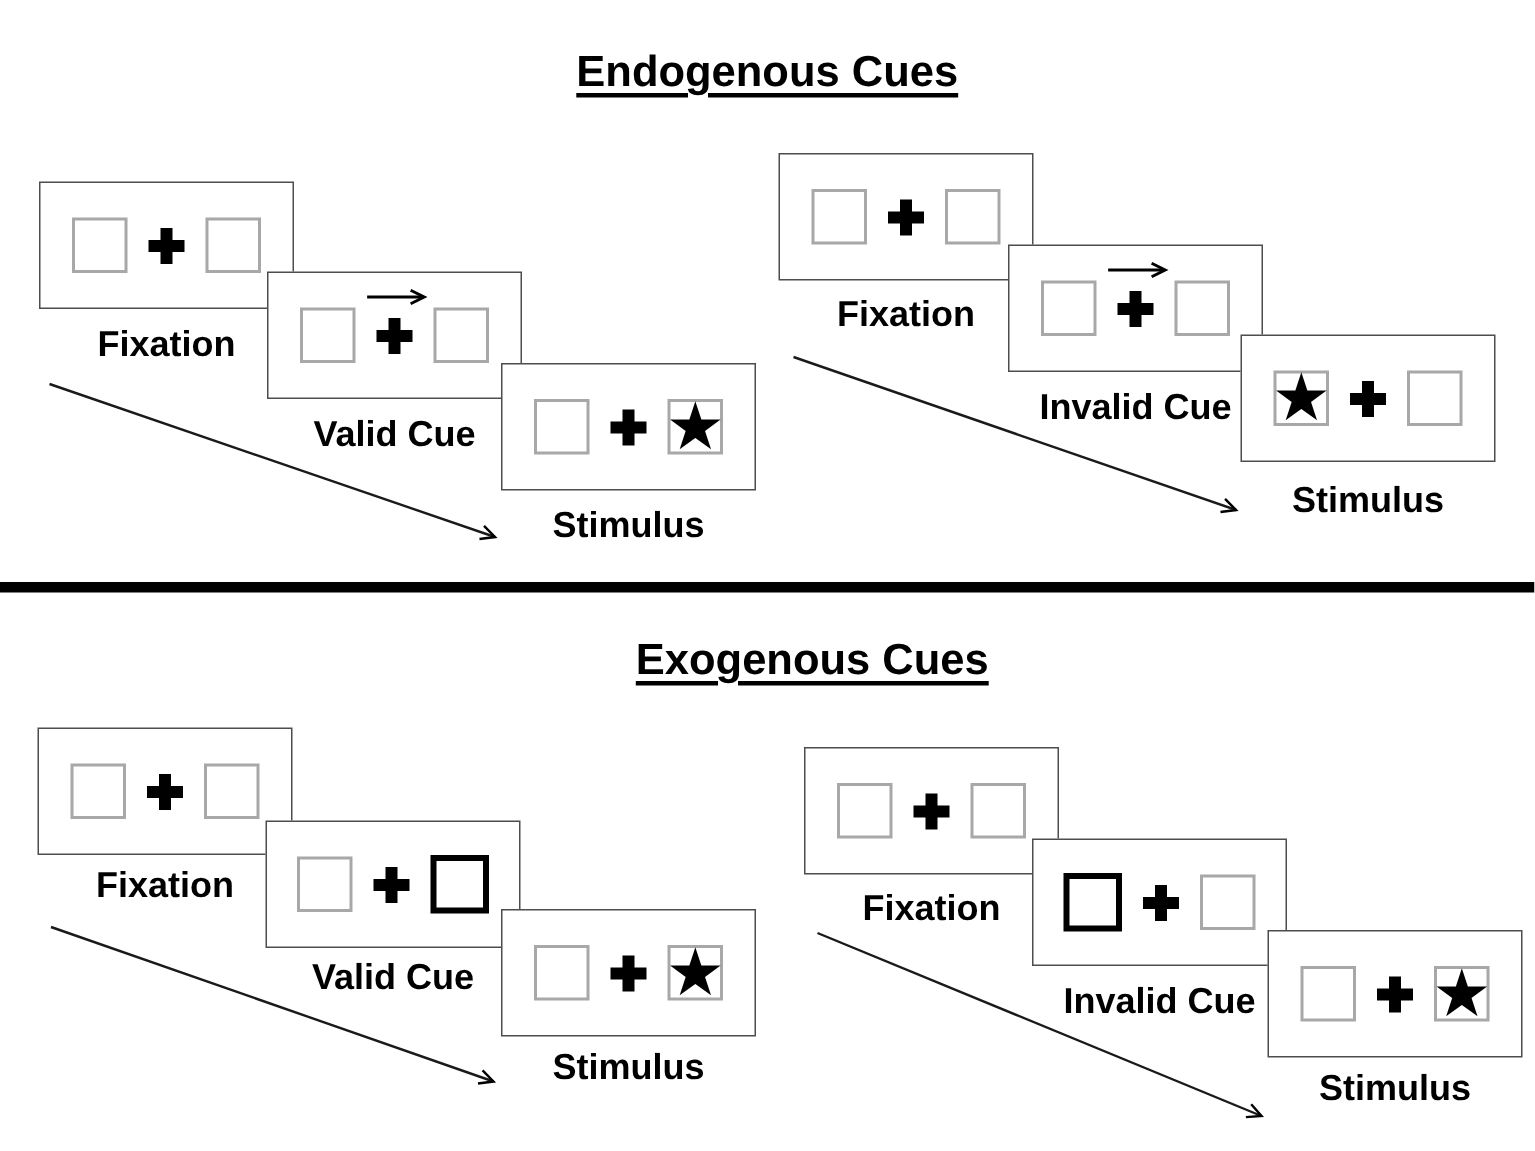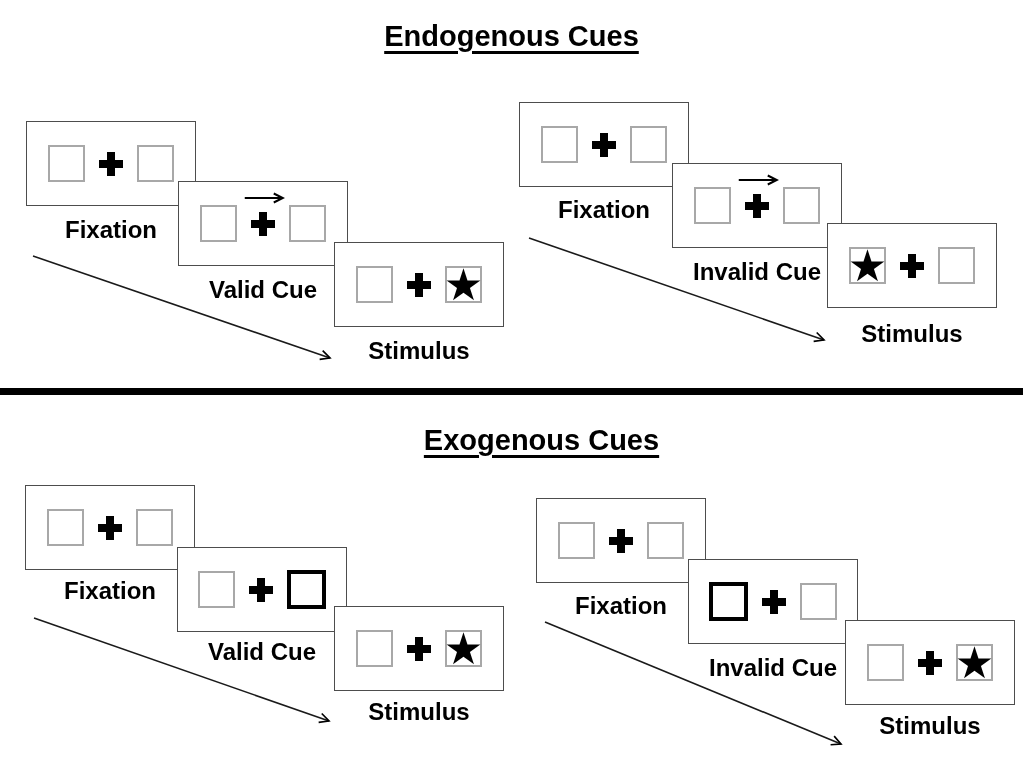--- a/index.html
+++ b/index.html
@@ -62,21 +62,21 @@
     <marker id="ah" viewBox="0 0 12 12" refX="10" refY="6" markerWidth="14" markerHeight="14" orient="auto" markerUnits="userSpaceOnUse">
       <path d="M2,2 L10,6 L2,10" fill="none" stroke="#000" stroke-width="1.4"></path>
     </marker>
   </defs>
   <line x1="33" y1="256" x2="330" y2="358" stroke="#1a1a1a" stroke-width="1.6" marker-end="url(#ah)"></line>
   <line x1="529" y1="238" x2="824" y2="340" stroke="#1a1a1a" stroke-width="1.6" marker-end="url(#ah)"></line>
   <line x1="34" y1="618" x2="329" y2="721" stroke="#1a1a1a" stroke-width="1.6" marker-end="url(#ah)"></line>
   <line x1="545" y1="622" x2="841" y2="744" stroke="#1a1a1a" stroke-width="1.6" marker-end="url(#ah)"></line>
 </svg>
 
-<div class="title" style="top:20px;">
+<div class="title" style="top:32px;">
   <span>Endogenous Cues</span>
 </div>
 
 <div>
   <div class="panel" style="left:26px;top:121px;">
     <div class="sq"></div>
     <div class="plusbox"></div>
     <div class="sq"></div>
   </div>
   <div class="plabel" style="left:26px;top:216px;">Fixation</div>

